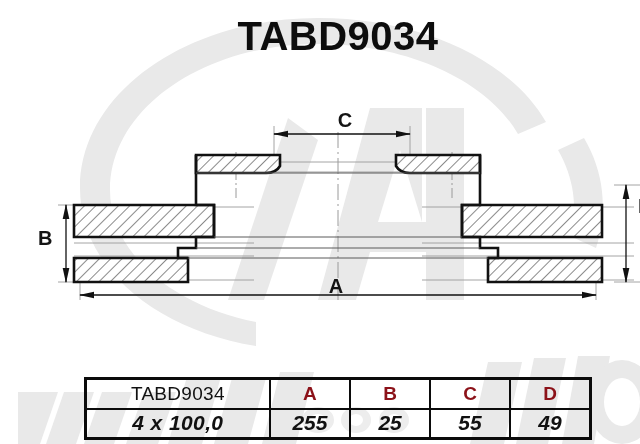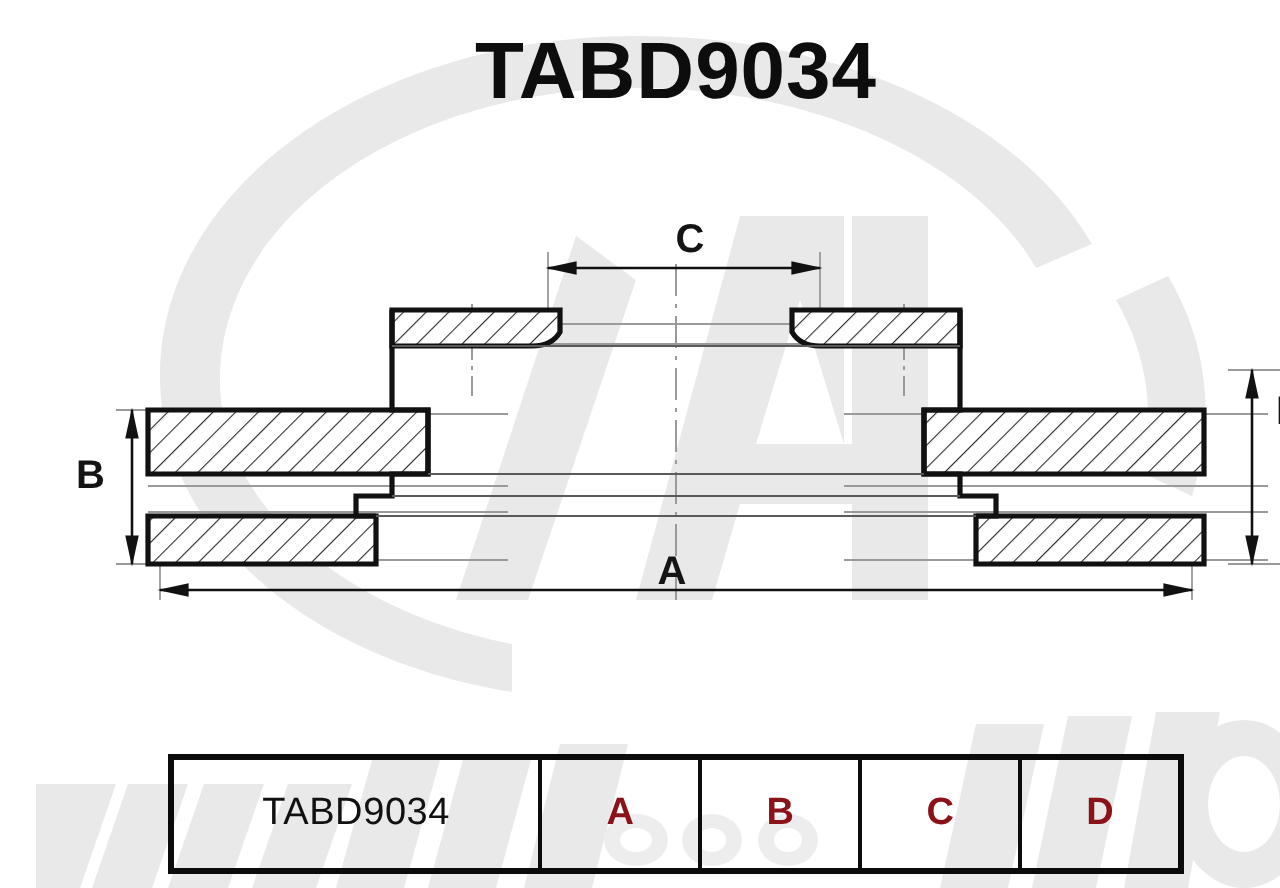--- a/index.html
+++ b/index.html
@@ -213,16 +213,23 @@
 
   <table id="spec-table">
     <tbody>
       <tr>
         <td class="col-part hdr-part">TABD9034</td>
         <td class="col-dim hdr-dim">A</td>
         <td class="col-dim hdr-dim">B</td>
         <td class="col-dim hdr-dim">C</td>
         <td class="col-dim hdr-dim">D</td>
       </tr>
+      <tr>
+        <td class="col-part val-part">4 x 100,0</td>
+        <td class="col-dim val-dim">255</td>
+        <td class="col-dim val-dim">25</td>
+        <td class="col-dim val-dim">55</td>
+        <td class="col-dim val-dim">49</td>
+      </tr>
     </tbody>
   </table>
 
 </div>
 
 </body></html>

